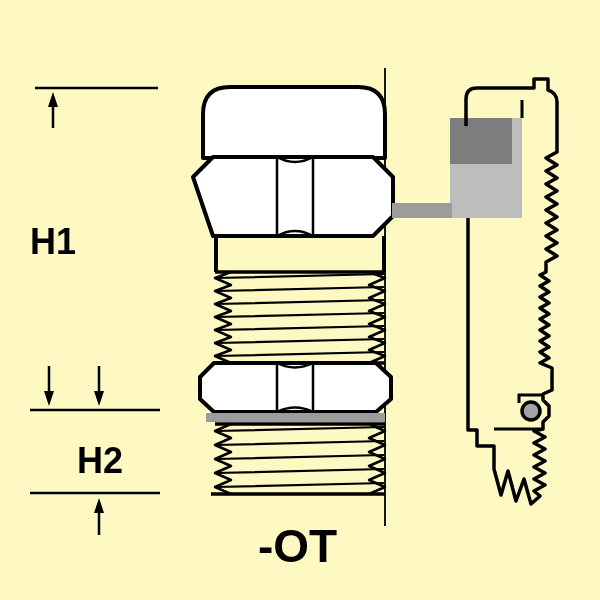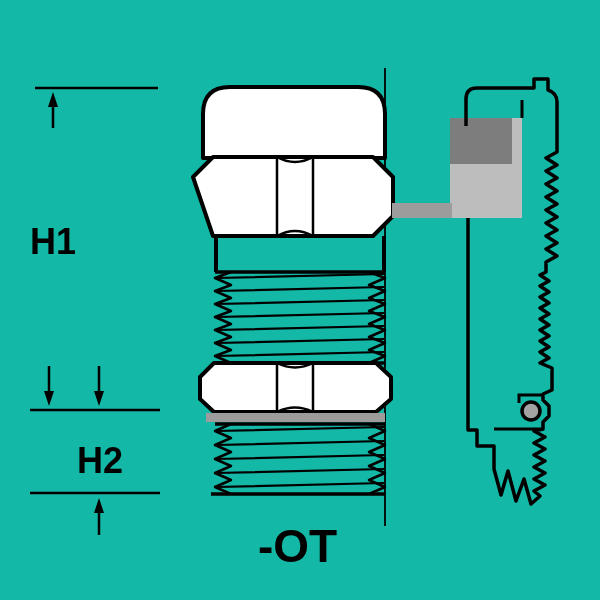--- a/index.html
+++ b/index.html
@@ -1,19 +1,19 @@
 <!DOCTYPE html>
 <html><head>
 <meta charset="utf-8">
 <style>
   html,body{margin:0;padding:0;background:#ffffff;}
   .canvas{
     position:relative;
     width:600px;height:600px;
-    background:#14b8a6;
+    background:#fef9c3;
     font-family:"Liberation Sans", sans-serif;
     overflow:hidden;
   }
   svg text{
     font-family:"Liberation Sans", sans-serif;
     font-weight:bold;
     fill:#000;
   }
 </style>
 </head>

